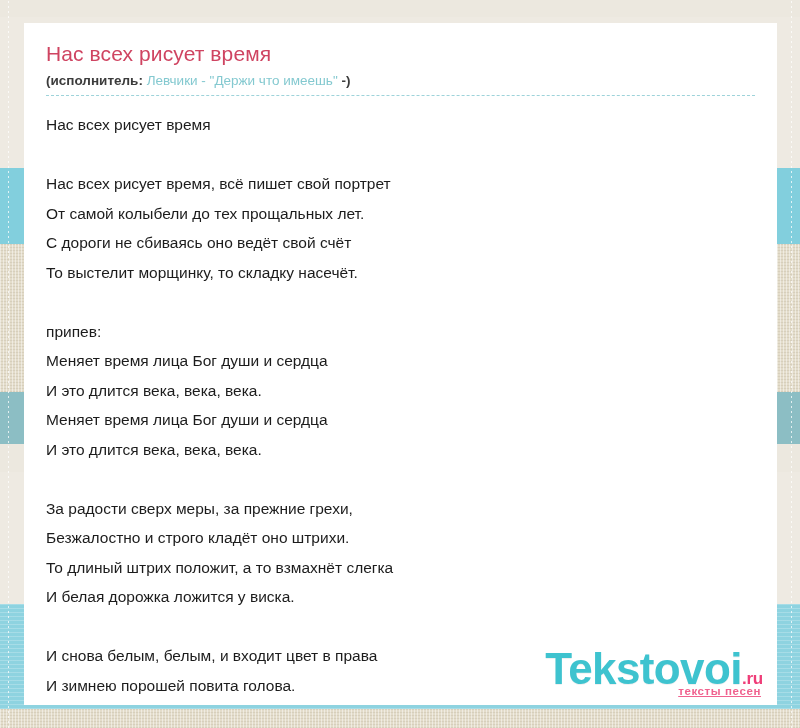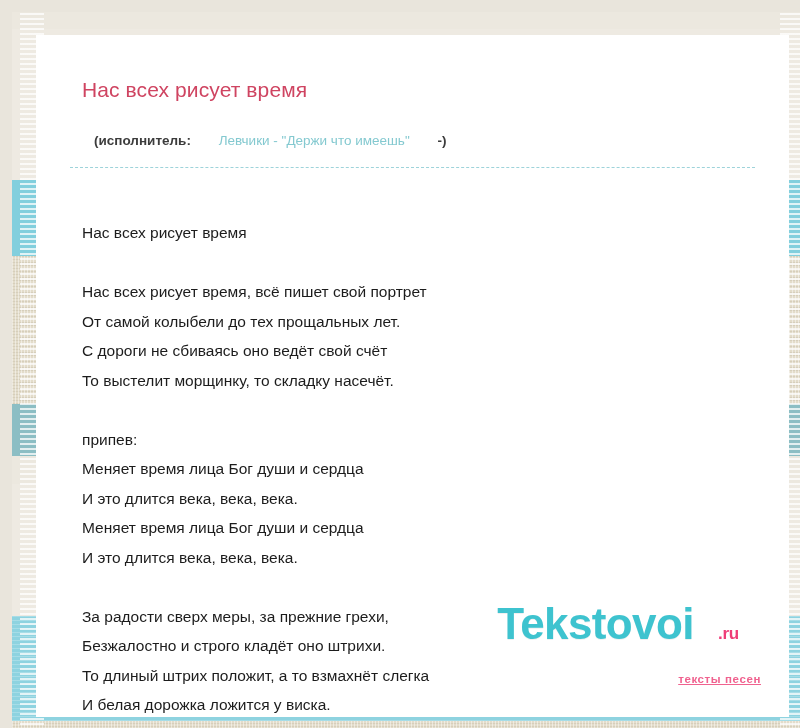--- a/index.html
+++ b/index.html
@@ -1,15 +1,15 @@
 <!DOCTYPE html>
 <html><head>
 <meta charset="utf-8">
 <style>
-  * { box-sizing: border-box; margin: 0; padding: 12px; }
+  * { box-sizing: border-box; margin: 0; padding: 0; }
 
   html, body {
     width: 800px;
     height: 728px;
     overflow: hidden;
   }
 
   body {
     font-family: "Liberation Sans", sans-serif;
     background: #e9e5dc;

